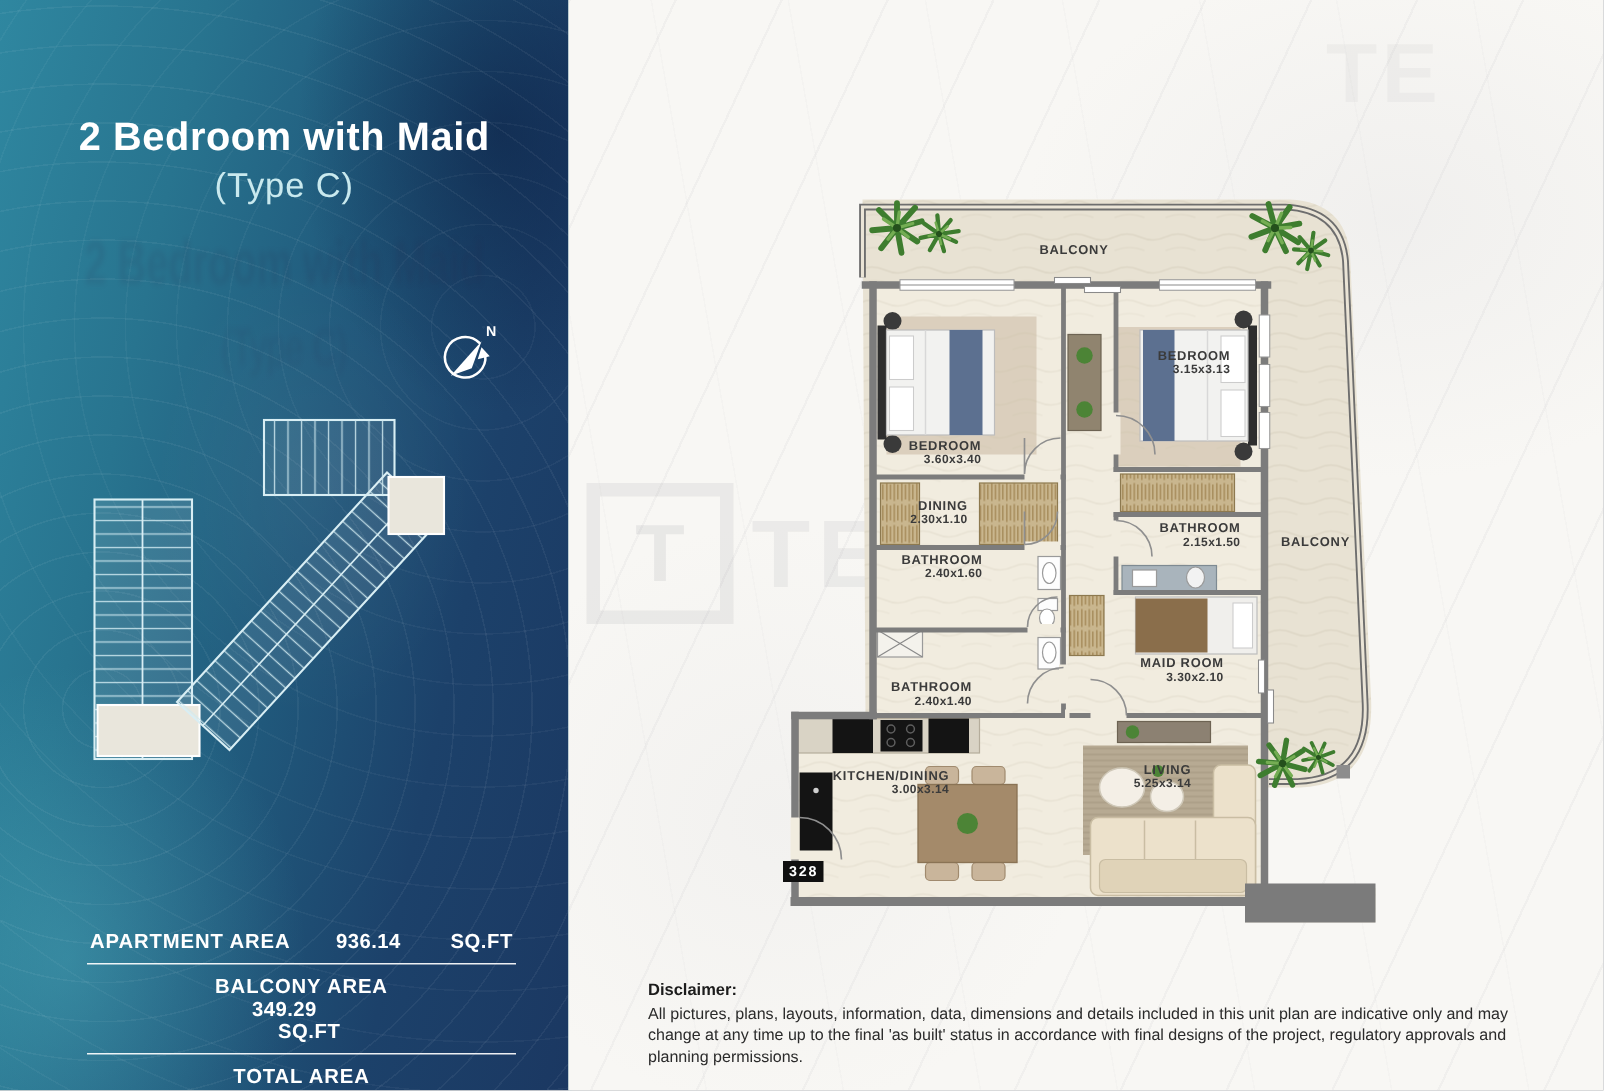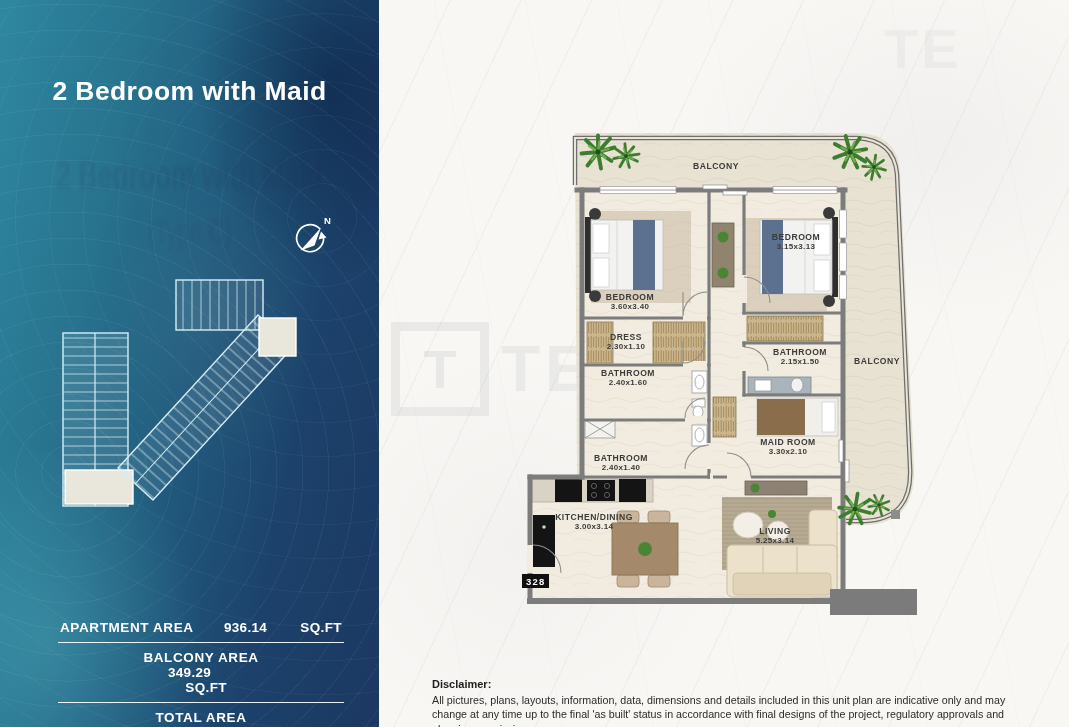--- a/index.html
+++ b/index.html
@@ -43,39 +43,40 @@
       #f8f7f4;}
   .wm{position:absolute;left:12px;top:322px;display:flex;align-items:center;z-index:1;pointer-events:none;}
   .wm-logo{display:flex;align-items:center;justify-content:center;width:80px;height:76px;
     border:9px solid rgba(120,120,128,.10);font-size:54px;font-weight:800;color:rgba(120,120,128,.12);}
   .wm-text{margin-left:12px;font-size:64px;font-weight:800;letter-spacing:5px;color:rgba(128,128,134,.10);}
   .wm-corner{position:absolute;left:505px;top:16px;font-size:56px;font-weight:800;letter-spacing:3px;
     color:rgba(140,140,146,.07);z-index:1;pointer-events:none;}
 
   .plan{position:absolute;left:126px;top:125px;width:430px;height:500px;z-index:2;}
   .plan svg{position:absolute;left:0;top:0;}
-  .rlabel{position:absolute;transform:translate(-50%,-50%);text-align:center;white-space:nowrap;
+  .rlabel{position:absolute;transform:translate(-50%,-50%);text-align:right;white-space:nowrap;
     color:#3b3b3b;line-height:1.12;z-index:5;}
   .r-name{display:block;font-size:8.6px;font-weight:700;letter-spacing:.5px;}
   .r-dim{display:block;font-size:8px;font-weight:700;letter-spacing:.3px;}
   .unit-badge{position:absolute;left:17px;top:449px;background:#101010;color:#fff;
     font-size:9.5px;font-weight:700;letter-spacing:1.2px;padding:1.5px 4px;z-index:6;}
 
   .disclaimer{position:absolute;left:53px;top:654px;width:600px;z-index:3;}
-  .d-title{font-size:11px;font-weight:700;color:#1c1c1c;margin-bottom:3px;margin-top:24px;}
+  .d-title{font-size:11px;font-weight:700;color:#1c1c1c;margin-bottom:3px;}
   .d-text{font-size:10.7px;color:#2b2b2b;line-height:1.35;}
 </style>
 </head>
 <body>
 
 <div class="canvas">
 
   <aside class="panel">
     <div class="title-block">
       <h1>2 Bedroom with Maid</h1>
+      <div class="subtitle">(Type C)</div>
     </div>
     <div class="ghost-title">
       <span class="g1">2 Bedroom with Maid</span>
       <span class="g2">(Type C)</span>
     </div>
 
     <svg class="compass" width="48" height="52" viewBox="0 0 48 52">
       <path d="M29.5,16.5 A13.5,13.5 0 1 0 33.5,24.5" fill="none" stroke="#ffffff" stroke-width="1.7" stroke-linecap="round"></path>
       <polygon points="31,19.5 36.5,25.5 28.5,27.5" fill="#ffffff"></polygon>
       <polygon points="10.5,38.5 31,15.5 24.5,33.5" fill="#ffffff"></polygon>
@@ -347,21 +348,21 @@
         </div>
       <div class="rlabel" style="left:125px;top:177px">
           <span class="r-name">BEDROOM</span>
           <span class="r-dim">3.60x3.40</span>
         </div>
       <div class="rlabel" style="left:291px;top:117px">
           <span class="r-name">BEDROOM</span>
           <span class="r-dim">3.15x3.13</span>
         </div>
       <div class="rlabel" style="left:121px;top:217px">
-          <span class="r-name">DRESS</span>
+          <span class="r-name">DINING</span>
           <span class="r-dim">2.30x1.10</span>
         </div>
       <div class="rlabel" style="left:123px;top:253px">
           <span class="r-name">BATHROOM</span>
           <span class="r-dim">2.40x1.60</span>
         </div>
       <div class="rlabel" style="left:295px;top:232px">
           <span class="r-name">BATHROOM</span>
           <span class="r-dim">2.15x1.50</span>
         </div>
@@ -370,21 +371,21 @@
           <span class="r-dim">2.40x1.40</span>
         </div>
       <div class="rlabel" style="left:283px;top:322px">
           <span class="r-name">MAID ROOM</span>
           <span class="r-dim">3.30x2.10</span>
         </div>
       <div class="rlabel" style="left:89px;top:397px">
           <span class="r-name">KITCHEN/DINING</span>
           <span class="r-dim">3.00x3.14</span>
         </div>
-      <div class="rlabel" style="left:270px;top:411px">
+      <div class="rlabel" style="left:270px;top:393px">
           <span class="r-name">LIVING</span>
           <span class="r-dim">5.25x3.14</span>
         </div>
       <div class="rlabel" style="left:372px;top:237px">
           <span class="r-name">BALCONY</span>
           <span class="r-dim"></span>
         </div>
 
       <div class="unit-badge">328</div>
     </div>

